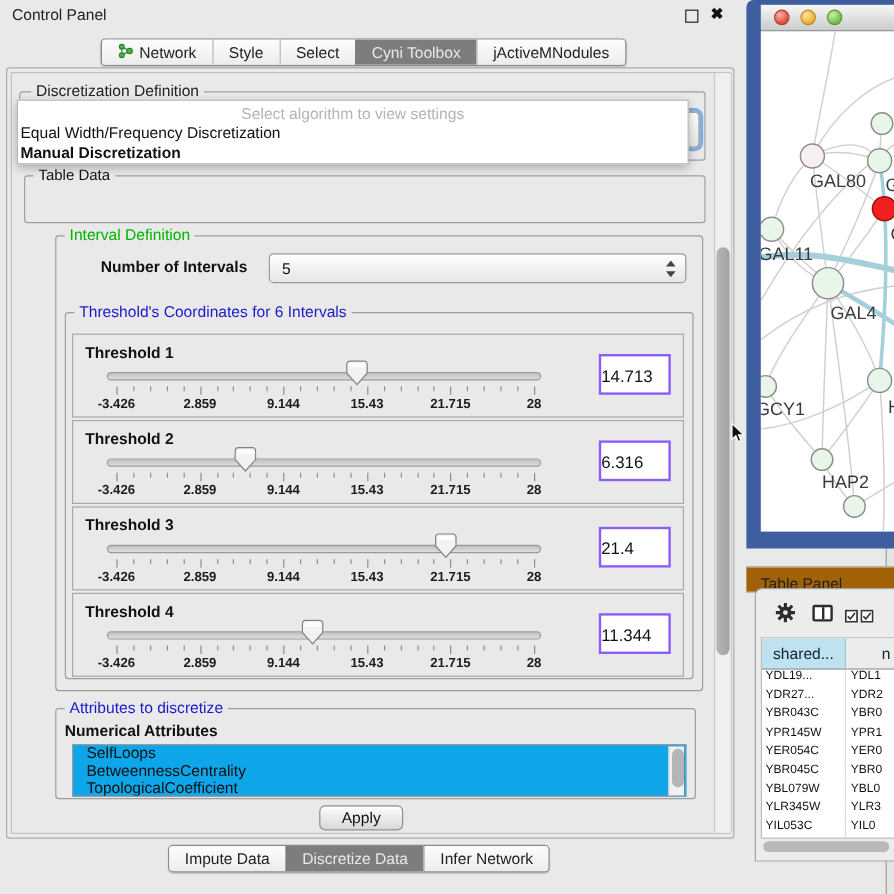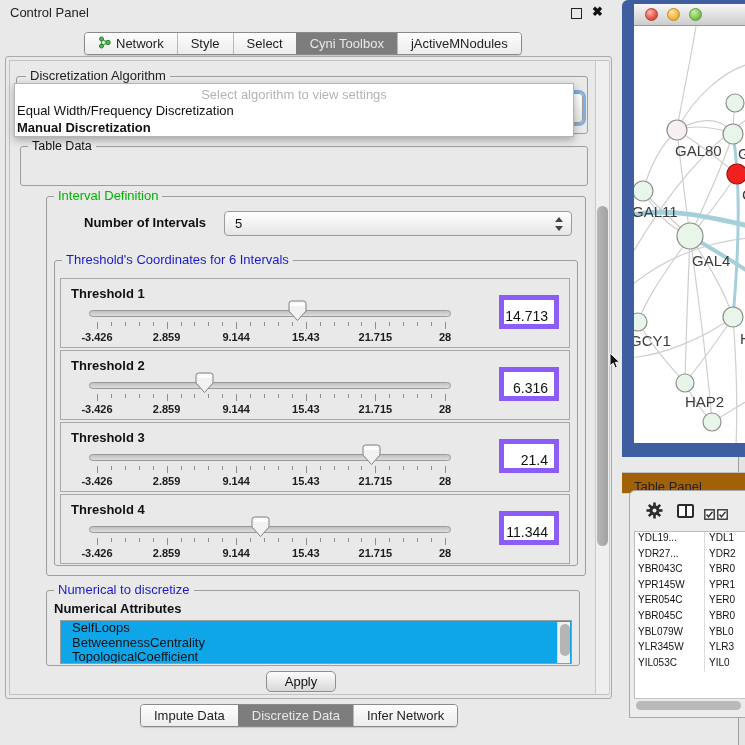--- a/index.html
+++ b/index.html
@@ -46,21 +46,21 @@
   
   .tpanel{position:absolute;left:60px;width:510px;height:70px;border:1px solid #a8a8a8;background:#e9e9e9}
   .tlabel{position:absolute;left:10px;top:7px;font-size:13px;font-weight:bold;color:#111}
   .ttrack{position:absolute;left:28px;top:31px;width:362px;height:7px;border-radius:4px;background:linear-gradient(#c0c0c0,#dedede);border:1px solid #9a9a9a}
   .tthumb{position:absolute;top:21px;width:19px;height:22px}
   .tticks{position:absolute;left:36px;top:43px;width:348px;height:8px}
   .tticks i{position:absolute;top:0;width:1px;background:#8e8e8e}
   .tticks i.ma{height:7px}.tticks i.mi{height:4px}
   .tlabs{position:absolute;left:36px;top:52px;width:348px;height:12px}
   .tlabs span{position:absolute;transform:translateX(-50%);font-size:11px;font-weight:bold;color:#1c1c1c;white-space:nowrap}
-  .tval{position:absolute;left:438px;top:16px;width:60px;height:34px;background:#fff;border:5px solid #8b5cf6;font-size:14px;color:#111;text-align:right;line-height:32px;padding-right:6px}
+  .tval{position:absolute;left:438px;top:16px;width:60px;height:34px;background:#fff;border:2px solid #8b5cf6;font-size:14px;color:#111;text-align:left;line-height:32px;padding-right:6px}
 
   
   #attr-list{left:60px;top:620px;width:512px;height:44px;background:#0ea5e9;border:1px solid #9a9a9a;overflow:hidden}
   #attr-list .item{font-size:13px;color:#111;line-height:14.6px;padding-left:11px;white-space:nowrap}
   #attr-scroll{position:absolute;right:1px;top:1px;width:13px;height:42px;background:#f0f0f0;border-left:1px solid #d5d5d5}
   #attr-thumb{position:absolute;left:1.5px;top:2px;width:10px;height:32px;background:#b5b5b5;border-radius:5px}
 
   #apply-btn{left:266px;top:671px;width:70px;height:21px;border:1px solid #8f8f8f;border-radius:5px;background:linear-gradient(#fdfdfd,#d8d8d8);font-size:13px;color:#111;text-align:center;line-height:19px}
 
   
@@ -123,21 +123,21 @@
       </div>
       <div class="tab">
         <span>jActiveMNodules</span>
       </div>
     </div>
 
   <div class="abs" id="panel-outer"></div>
   <div class="abs" id="panel-inner"></div>
 
   <div class="group" id="algo-group" style="left:16px;top:76px;width:572px;height:58px"></div>
-  <div class="gtitle" style="left:26px;top:69px;color:#222">Discretization Algorithm</div>
+  <div class="gtitle" style="left:26px;top:69px;color:#222">Discretization Definition</div>
   <div class="combo" id="algo-combo" style="left:25px;top:93px;width:558px;height:30px">
     <span class="stepper"></span>
   </div>
 
   <div class="abs" id="popup">
     <div class="prompt">Select algorithm to view settings</div>
     <div id="popup-options">
         <div class="opt">Equal Width/Frequency Discretization</div>
         <div class="opt hl">Manual Discretization</div>
       </div>
@@ -334,21 +334,21 @@
           <span style="left: 139.2px;">9.144</span>
           <span style="left: 208.8px;">15.43</span>
           <span style="left: 278.4px;">21.715</span>
           <span style="left: 348px;">28</span>
         </div>
         <div class="tval">11.344</div>
       </div>
     </div>
 
   <div class="group" style="left:46px;top:590px;width:534px;height:76px"></div>
-  <div class="gtitle" style="left:54px;top:583px;color:#1a1acc">Numerical to discretize</div>
+  <div class="gtitle" style="left:54px;top:583px;color:#1a1acc">Attributes to discretize</div>
   <div class="abs" style="left:54px;top:601px;font-size:13px;font-weight:bold;color:#111">Numerical Attributes</div>
   <div class="abs" id="attr-list">
     <div id="attr-items">
         <div class="item">SelfLoops</div>
         <div class="item">BetweennessCentrality</div>
         <div class="item">TopologicalCoefficient</div>
       </div>
     <div id="attr-scroll">
         <div id="attr-thumb"></div>
       </div>
@@ -461,20 +461,24 @@
       </svg>
   </div>
   <div class="abs" style="left:87px;top:15px">
     <svg width="11" height="11" viewBox="0 0 11 11">
         <rect x="0.8" y="0.8" width="9.4" height="9.4" fill="#fff" stroke="#333" stroke-width="1.4"></rect>
         <polyline points="2.5,5.5 4.5,7.8 8.5,2.8" fill="none" stroke="#333" stroke-width="1.4"></polyline>
       </svg>
   </div>
 </div>
 <div class="abs" id="tp-table">
+  <div class="hrow">
+    <div class="hcell1">shared...</div>
+    <div class="hcell2">n</div>
+  </div>
   <div id="tp-rows">
       <div class="trow">
         <div class="c1">YDL19...</div>
         <div class="c2">YDL1</div>
       </div>
       <div class="trow">
         <div class="c1">YDR27...</div>
         <div class="c2">YDR2</div>
       </div>
       <div class="trow">

